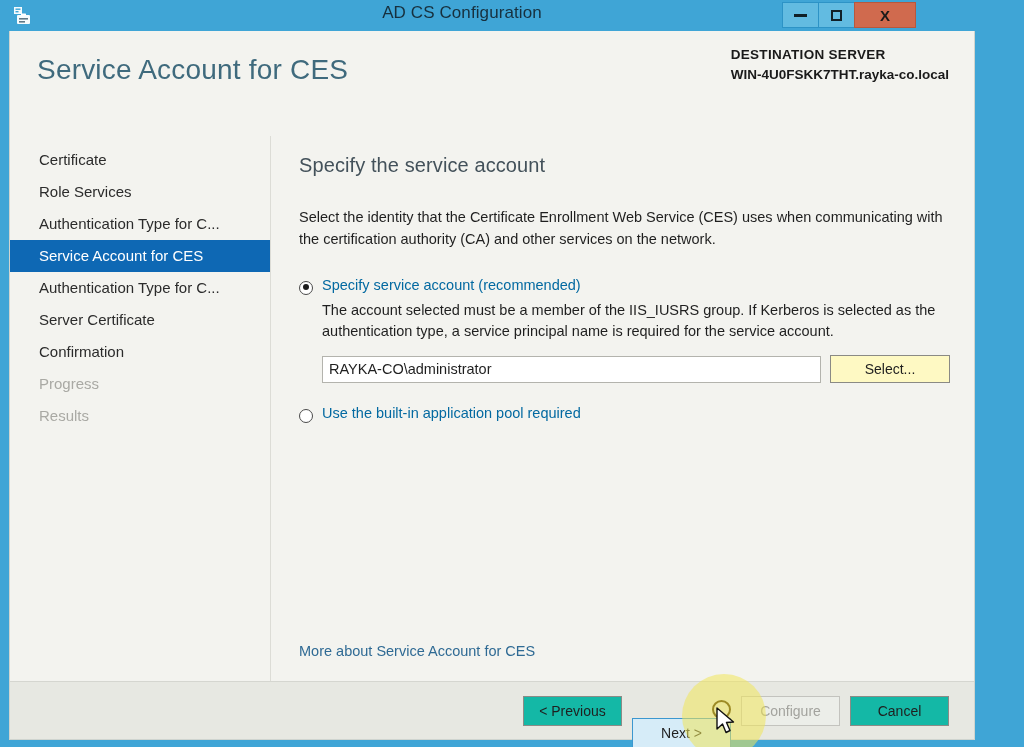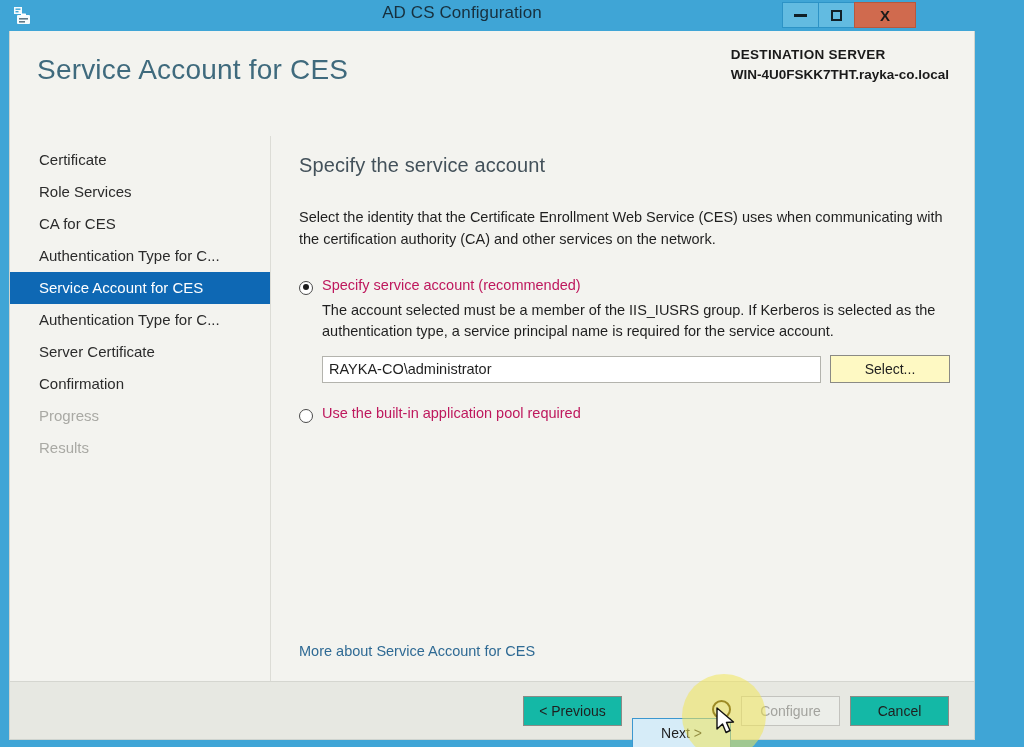--- a/index.html
+++ b/index.html
@@ -193,21 +193,21 @@
   .radio.checked::after {
     content: "";
     position: absolute;
     left: 2.5px; top: 2.5px;
     width: 6px; height: 6px;
     border-radius: 50%;
     background: #1c1c1c;
   }
   .radio-label {
     font-size: 14.5px;
-    color: #be185d;
+    color: #0369a1;
     cursor: pointer;
   }
   .radio-help {
     margin: 5px 0 0 23px;
     font-size: 14.5px;
     color: #1f1f1f;
     line-height: 1.5;
     max-width: 690px;
   }
   .field-row {
@@ -350,21 +350,20 @@
         <div class="dest-label">DESTINATION SERVER</div>
         <div class="dest-server">WIN-4U0FSKK7THT.rayka-co.local</div>
       </div>
     </div>
 
     <div class="main">
 
       <div class="sidebar">
         <div class="nav-item">Certificate</div>
         <div class="nav-item">Role Services</div>
-        <div class="nav-item">CA for CES</div>
         <div class="nav-item">Authentication Type for C...</div>
         <div class="nav-item selected">Service Account for CES</div>
         <div class="nav-item">Authentication Type for C...</div>
         <div class="nav-item">Server Certificate</div>
         <div class="nav-item">Confirmation</div>
         <div class="nav-item disabled">Progress</div>
         <div class="nav-item disabled">Results</div>
       </div>
 
       <div class="content">

